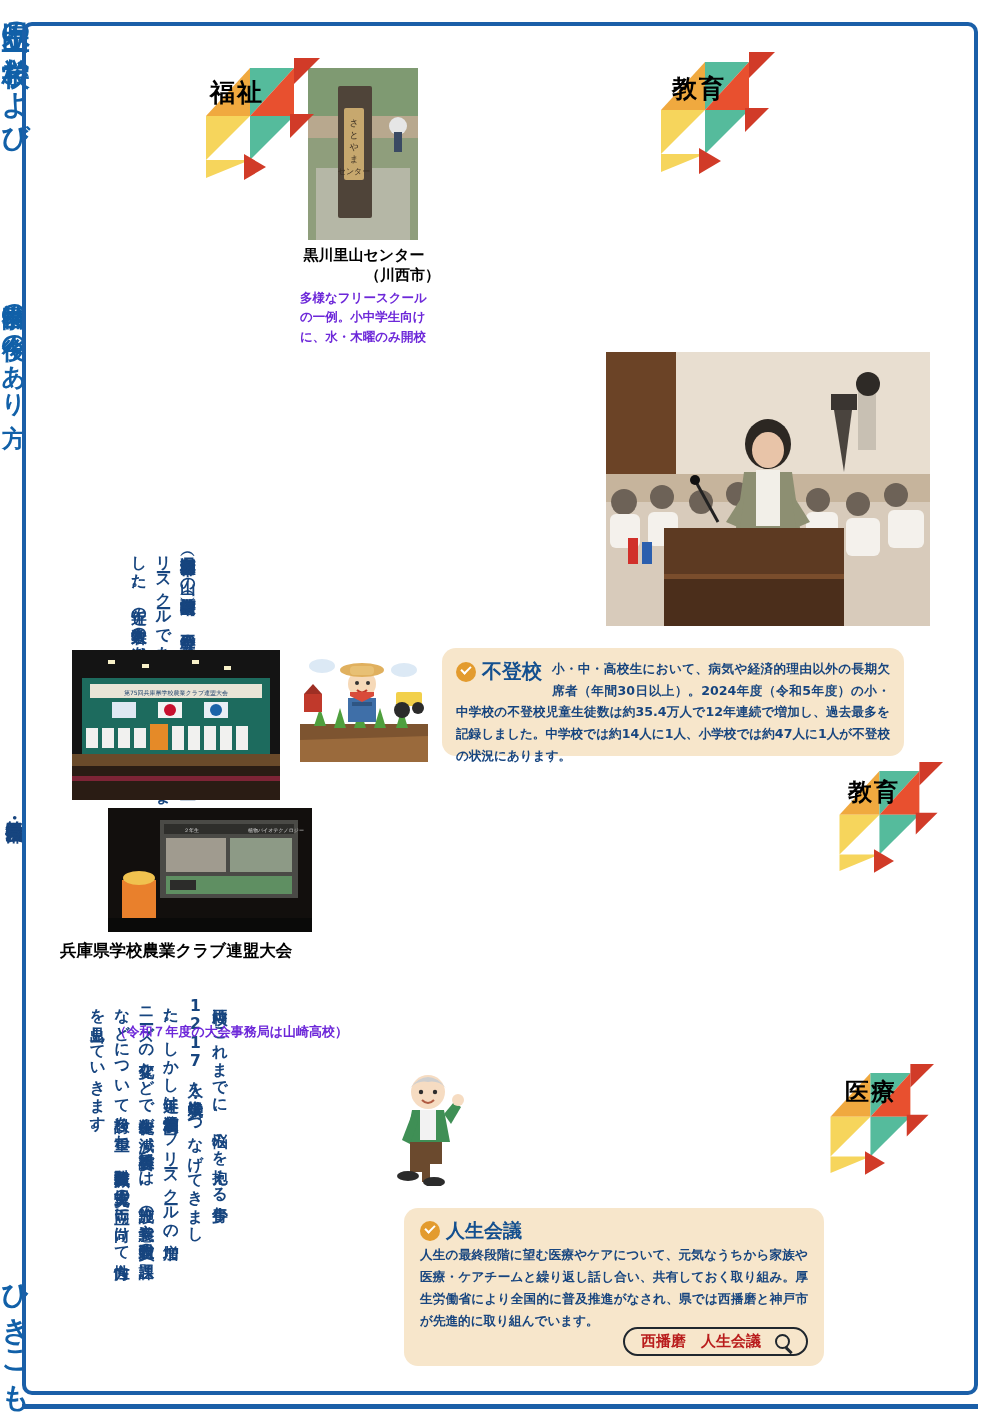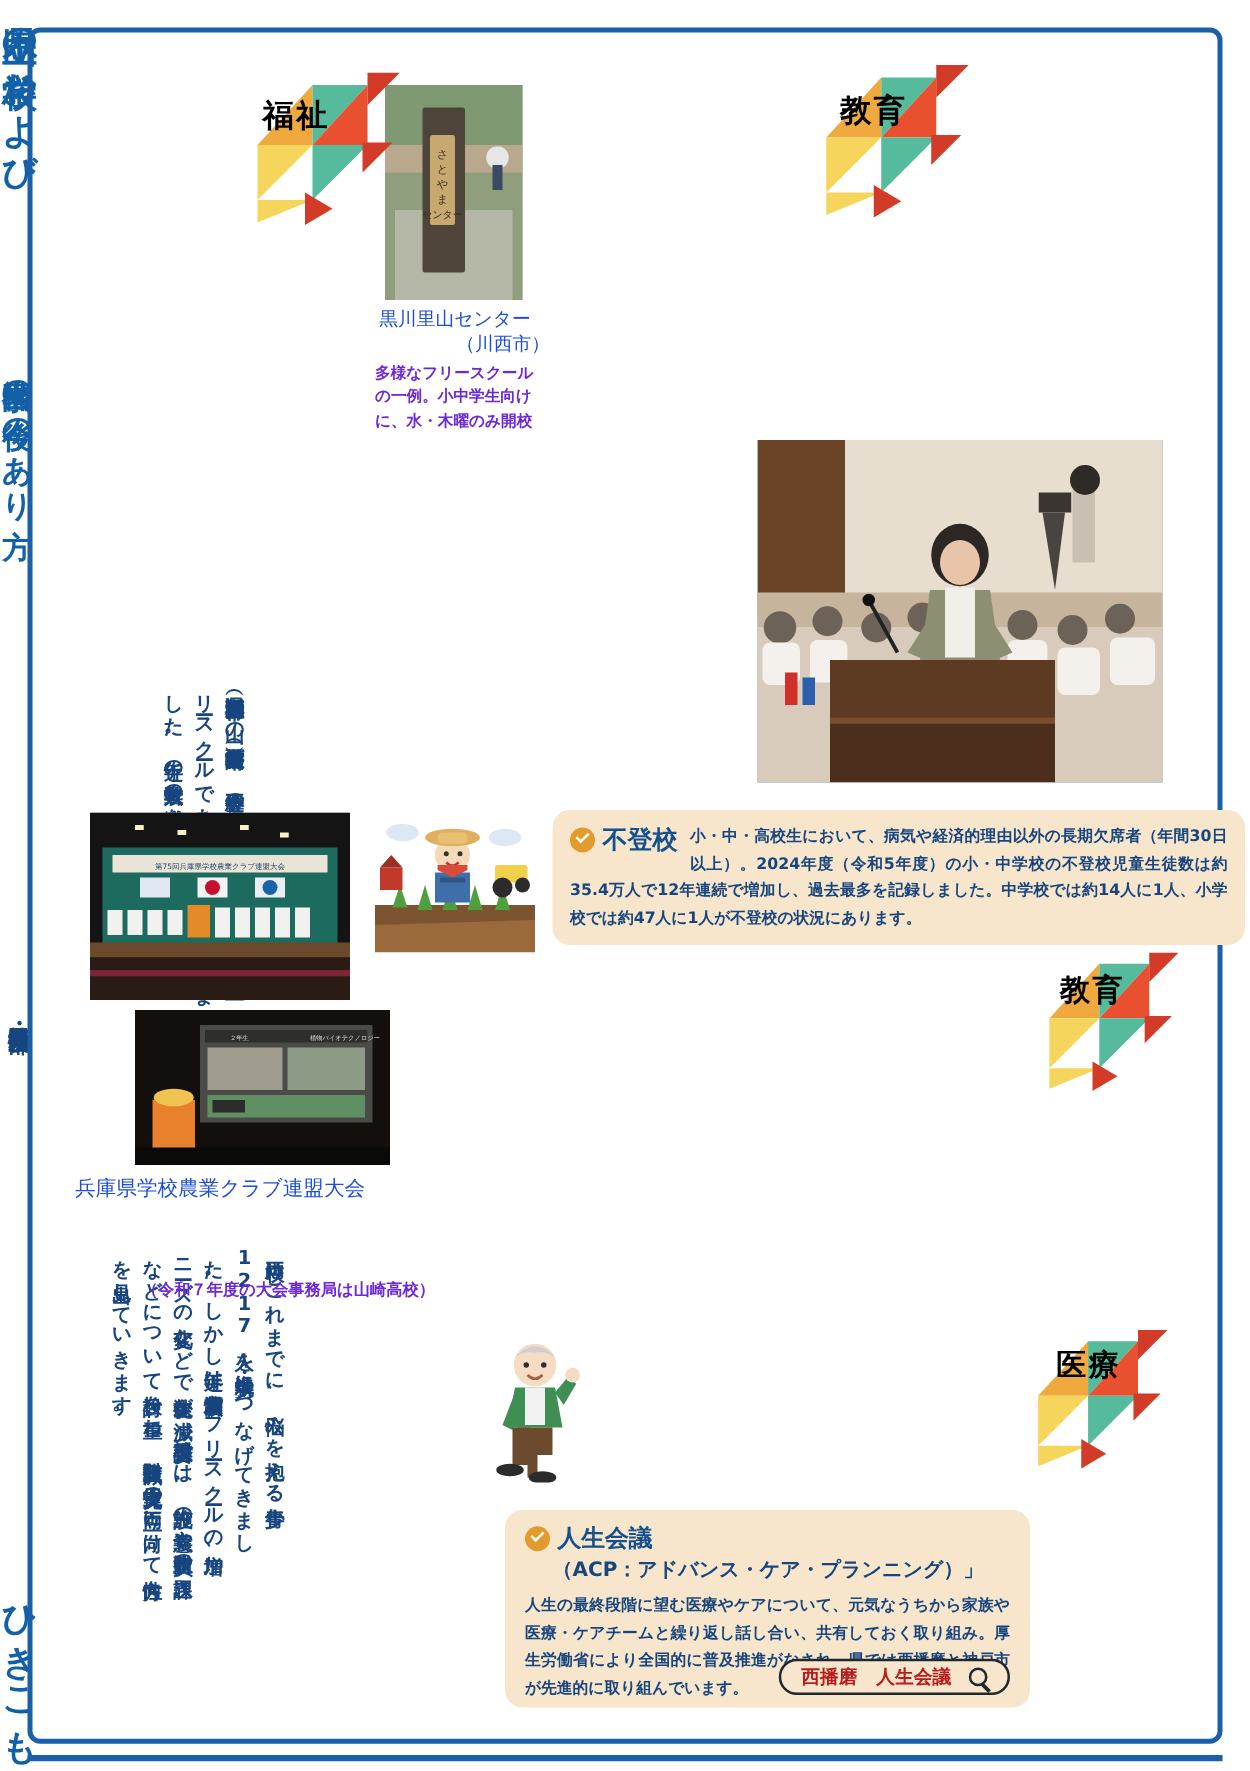--- a/index.html
+++ b/index.html
@@ -49,21 +49,21 @@
     position: absolute;
   }
   
   .deco { position: absolute; }
   .photo {
     position: absolute;
     background: #7a8a99;
     overflow: hidden;
   }
   .cap-title {
-    font-weight: normal; color: #1d4ed8;
+    font-weight: bold; color: #000000;
   }
   .cap-body { color: #6d28d9; font-weight: bold; }
   
   .callout {
     position: absolute;
     background: #f7e6cb;
     border-radius: 14px;
     color: #17457f;
     font-weight: bold;
   }
@@ -211,21 +211,21 @@
       <rect x="58" y="222" width="180" height="5" fill="#7a4d2c"></rect>
 
       <path d="M112 170 L90 130" stroke="#222" stroke-width="3" fill="none"></path>
       <circle cx="89" cy="128" r="5" fill="#111"></circle>
 
       <rect x="22" y="186" width="10" height="26" fill="#d1302a"></rect>
       <rect x="36" y="190" width="10" height="22" fill="#2b5fae"></rect>
     </svg>
   </div>
 
-  <div class="callout" style="left:442px; top:648px; width:554px; height:108px; padding:10px 14px;">
+  <div class="callout" style="left:442px; top:648px; width:462px; height:108px; padding:10px 14px;">
     <div class="callout-head" style="float:left; margin-right:10px;">
       <span class="check"></span>
       <span style="font-size:20px;">不登校</span>
     </div>
     <div style="font-size:12.6px; line-height:1.72; text-align:justify;">小・中・高校生において、病気や経済的理由以外の長期欠席者（年間30日以上）。2024年度（令和5年度）の小・中学校の不登校児童生徒数は約35.4万人で12年連続で増加し、過去最多を記録しました。中学校では約14人に1人、小学校では約47人に1人が不登校の状況にあります。</div>
   </div>
 
   <svg class="deco" style="left:300px; top:650px; width:128px; height:112px;" viewBox="0 0 128 112">
     <ellipse cx="22" cy="16" rx="13" ry="7" fill="#dce9f5"></ellipse>
     <ellipse cx="104" cy="20" rx="13" ry="7" fill="#dce9f5"></ellipse>
@@ -350,21 +350,20 @@
     <rect x="20" y="74" width="14" height="30" fill="#6b4a2e"></rect>
     <ellipse cx="18" cy="108" rx="11" ry="5" fill="#2b2b2b"></ellipse>
     <ellipse cx="44" cy="114" rx="11" ry="5" fill="#2b2b2b"></ellipse>
   </svg>
 
   <div class="callout" style="left:404px; top:1208px; width:420px; height:158px; padding:10px 16px;">
     <div class="callout-head">
       <span class="check"></span>
       <span style="font-size:19px;">人生会議</span>
     </div>
-    <div style="font-size:16px; margin:2px 0 6px 22px;">（ACP：アドバンス・ケア・プランニング）」</div>
     <div style="font-size:12.6px; line-height:1.74; text-align:justify;">人生の最終段階に望む医療やケアについて、元気なうちから家族や医療・ケアチームと繰り返し話し合い、共有しておく取り組み。厚生労働省により全国的に普及推進がなされ、県では西播磨と神戸市が先進的に取り組んでいます。</div>
     <div style="position:absolute; right:16px; bottom:10px;">
       <span class="searchpill">
         <span style="font-size:15px;">西播磨　人生会議</span>
         <span class="mag"></span>
       </span>
     </div>
   </div>
 
   <div class="bottombar"></div>

